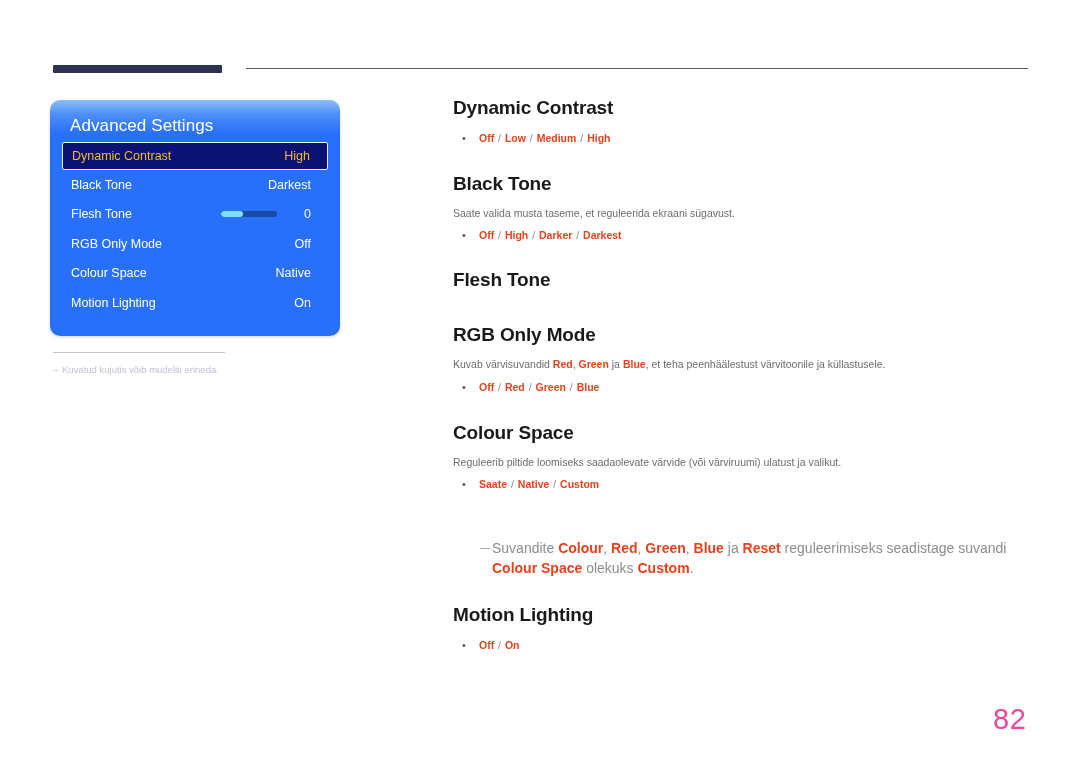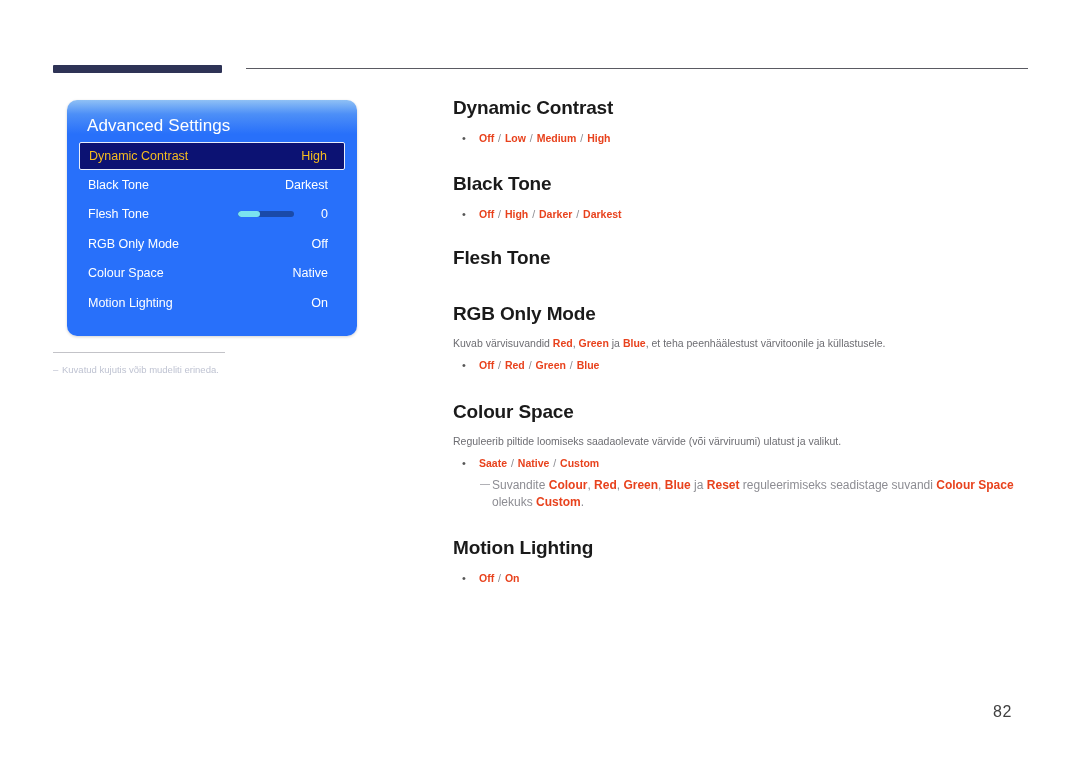--- a/index.html
+++ b/index.html
@@ -38,21 +38,21 @@
     left: 193px;
     top: 5px;
     width: 782px;
     height: 1px;
     background: #5a5a62;
   }
 
   
   .osd-panel {
     position: absolute;
-    left: 67px;
+    left: 50px;
     top: 100px;
     width: 290px;
     height: 236px;
     border-radius: 10px;
     background: #2870fa;
     background: linear-gradient(to bottom,
                 #8fc0f5 0px, #4d8ff7 14px, #2870fa 34px, #2870fa 100%);
     box-shadow: 0 1px 3px rgba(0,0,0,0.18);
     overflow: hidden;
   }
@@ -208,39 +208,40 @@
     margin-top: 5px;
   }
   .subnote .dash {
     flex: 0 0 12px;
     color: #9a9aa0;
     font-size: 10px;
     position: relative;
     top: -2px;
   }
   .subnote .txt {
-    font-size: 12px;
+    font-size: 14px;
     color: #8d8d93;
     line-height: 1.45;
+    margin-top: 40px;
   }
   .subnote .txt .hl { color: #e8421d; font-weight: bold; }
 
   .gap-a { height: 27px; }
   .gap-b { height: 26px; }
   .gap-c { height: 24px; }
   .gap-d { height: 28px; }
   .gap-e { height: 26px; }
 
   
   .page-num {
     position: absolute;
     left: 993px;
     top: 703px;
-    font-size: 16px;
-    color: #404040;
+    font-size: 29px;
+    color: #ec4899;
     letter-spacing: 0.5px;
   }
 </style>
 </head>
 <body>
 
 <div class="header-rule-wrap">
   <div class="header-bar"></div>
   <div class="header-line"></div>
 </div>
@@ -302,20 +303,21 @@
     <div class="bullet">
       <span class="dot">•</span>
       <span class="opts"><span class="opt">Off</span><span class="sep"> / </span><span class="opt">Low</span><span class="sep"> / </span><span class="opt">Medium</span><span class="sep"> / </span><span class="opt">High</span></span>
     </div>
   </div>
 
   <div class="gap-a"></div>
 
   <div class="sec">
     <div class="sec-title">Black Tone</div>
+    <div class="sec-desc">Saate valida musta taseme, et reguleerida ekraani sügavust.</div>
     <div class="bullet">
       <span class="dot">•</span>
       <span class="opts"><span class="opt">Off</span><span class="sep"> / </span><span class="opt">High</span><span class="sep"> / </span><span class="opt">Darker</span><span class="sep"> / </span><span class="opt">Darkest</span></span>
     </div>
   </div>
 
   <div class="gap-b"></div>
 
   <div class="sec">
     <div class="sec-title">Flesh Tone</div>

